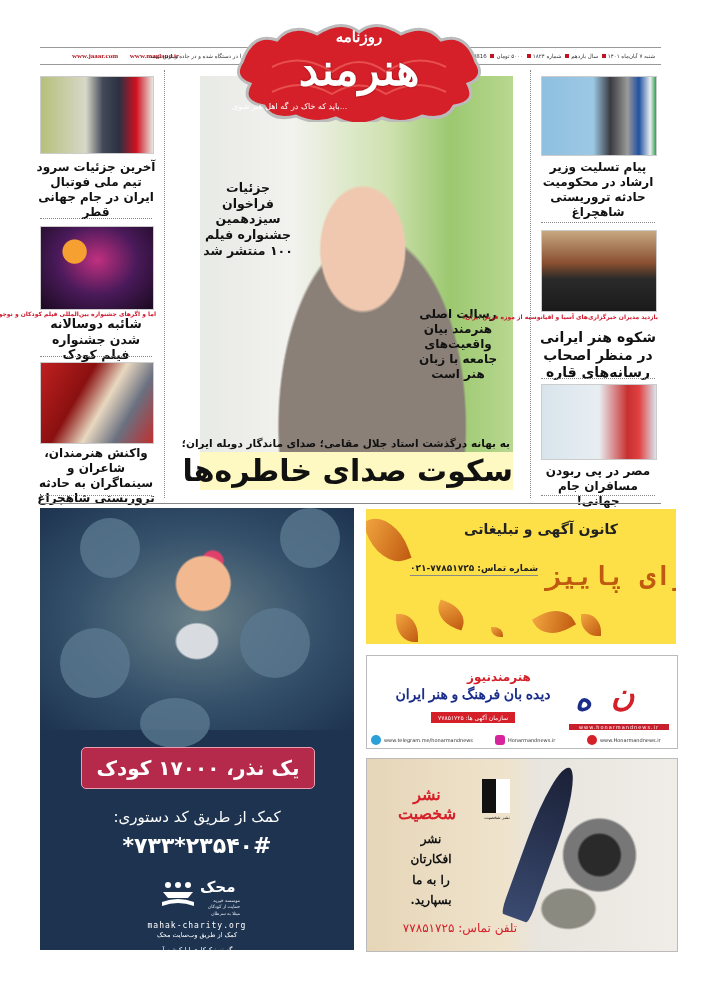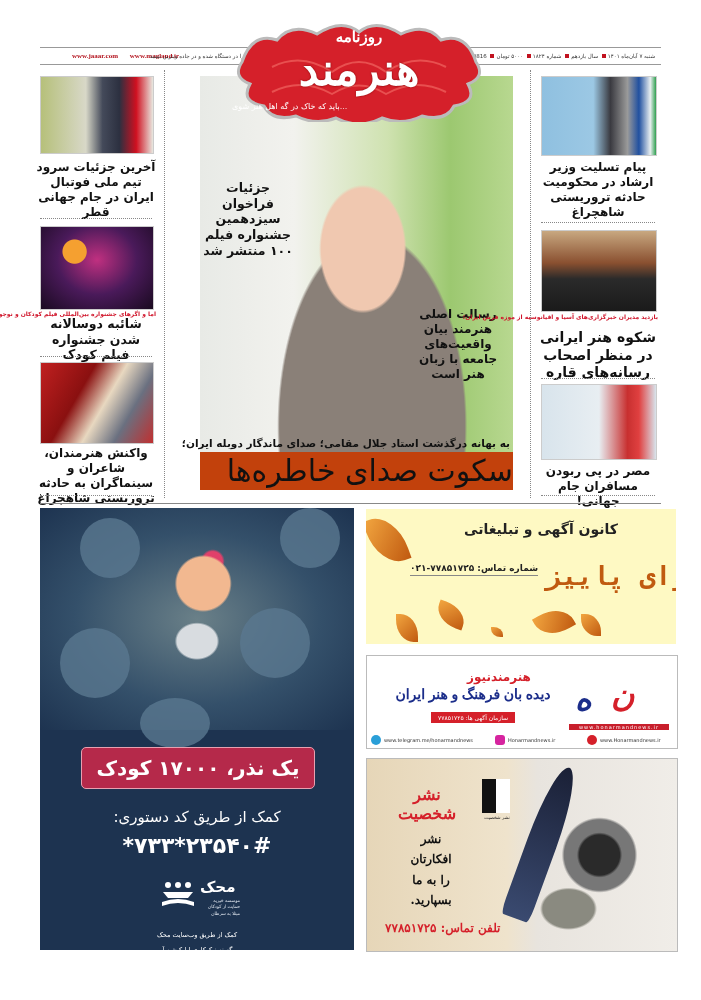--- a/index.html
+++ b/index.html
@@ -38,42 +38,42 @@
   .hl-r1{left:536px;top:160px;width:124px;font-size:12px;}
   .hl-r2{left:536px;top:329px;width:124px;font-size:14px;}
   .hl-r3{left:536px;top:464px;width:124px;font-size:12px;}
   .kicker{position:absolute;direction:rtl;text-align:center;color:#d0142a;font-size:6px;font-weight:bold;white-space:nowrap;}
   .k-l2{left:38px;top:310px;width:118px;}
   .k-r2{left:538px;top:313px;width:120px;}
   .ov{position:absolute;direction:rtl;text-align:center;font-weight:bold;color:#111;line-height:1.25;}
   .ov-1{left:202px;top:180px;width:92px;font-size:12.5px;}
   .ov-2{left:410px;top:275px;width:96px;font-size:12px;margin-top:32px;}
   .lead-kicker{left:206px;top:437px;width:304px;font-size:10.5px;font-weight:bold;direction:rtl;text-align:right;color:#111;white-space:nowrap;}
-  .lead-title{left:200px;top:452px;width:313px;height:38px;background:#c2410c;font-size:30px;font-weight:normal;direction:rtl;text-align:right;color:#111;line-height:38px;letter-spacing:1px;white-space:nowrap;}
+  .lead-title{left:200px;top:452px;width:313px;height:38px;background:#fef9c3;font-size:30px;font-weight:bold;direction:rtl;text-align:right;color:#111;line-height:38px;letter-spacing:1px;white-space:nowrap;}
   .vsep{position:absolute;width:0;border-left:1px dotted #888;}
   .hsep{position:absolute;height:0;border-top:1px dotted #888;}
   .bigsep{position:absolute;left:40px;right:40px;top:503px;height:1px;background:#888;}
   
   .ad-mahak{left:40px;top:508px;width:314px;height:442px;background:#1d3350;overflow:hidden;}
   .mahak-art{position:absolute;left:0;top:0;width:314px;height:222px;background:
       radial-gradient(circle at 52% 34%,#f2b890 0 12%,transparent 13%),
       radial-gradient(circle at 55% 24%,#e0406a 0 4%,transparent 5%),
       radial-gradient(ellipse at 50% 60%,#d8dce0 0 9%,transparent 10%),
       radial-gradient(ellipse at 50% 50%,#6a8088 0%,#34506a 55%,#1d3350 100%);}
   .mahak-kid{position:absolute;border-radius:50%;background:#5a7890;opacity:.8;}
   .mahak-pill{position:absolute;left:41px;top:239px;width:232px;height:40px;background:#b5294a;border:1px solid #e8a0b0;border-radius:5px;color:#fff;font-size:20px;text-align:center;line-height:40px;direction:rtl;font-weight:bold;}
   .mahak-t1{position:absolute;left:0;right:0;top:300px;text-align:center;color:#fff;font-size:15px;direction:rtl;}
   .mahak-code{position:absolute;left:0;right:0;top:325px;text-align:center;color:#fff;font-size:22px;font-weight:bold;letter-spacing:3px;direction:ltr;}
   .mahak-logo{position:absolute;left:118px;top:372px;width:40px;height:30px;}
   .mahak-name{position:absolute;left:160px;top:370px;color:#fff;font-size:15px;font-weight:bold;direction:rtl;}
   .mahak-org{position:absolute;left:160px;top:390px;color:#dfe5ee;font-size:4.5px;width:40px;direction:rtl;line-height:1.4;}
   .mahak-url{position:absolute;left:0;right:0;top:413px;text-align:center;color:#fff;font-size:8px;letter-spacing:1px;font-family:"DejaVu Sans Mono",monospace;}
   .mahak-help{position:absolute;left:0;right:0;top:423px;text-align:center;color:#fff;font-size:6.5px;direction:rtl;}
   .mahak-app{position:absolute;left:0;right:0;top:438px;text-align:center;color:#fff;font-size:6.5px;direction:rtl;}
-  .ad-autumn{left:366px;top:509px;width:310px;height:135px;background:#fef9c3;overflow:hidden;}
+  .ad-autumn{left:366px;top:509px;width:310px;height:135px;background:#fde047;overflow:hidden;}
   .leaf{position:absolute;background:linear-gradient(135deg,#f2a640,#c05a10);border-radius:0 80% 0 80%;}
   .aut-title{position:absolute;left:60px;right:20px;top:12px;text-align:center;font-size:14px;font-weight:bold;direction:rtl;color:#222;}
   .aut-phone{position:absolute;left:44px;top:54px;font-size:9px;font-weight:bold;direction:rtl;color:#222;border-bottom:1px solid #888;padding-bottom:2px;white-space:nowrap;}
   .aut-brand{position:absolute;left:180px;top:52px;font-size:26px;font-weight:bold;direction:rtl;color:#c05a10;white-space:nowrap;font-family:Liberation Mono, monospace;}
   .ad-news{left:366px;top:655px;width:310px;height:92px;background:#fff;border:1px solid #bbb;overflow:hidden;}
   .news-logo{position:absolute;right:8px;top:14px;width:98px;height:50px;}
   .news-logo .b1{position:absolute;left:4px;top:10px;font-size:32px;font-weight:bold;color:#1b2d8a;font-style:italic;}
   .news-logo .b2{position:absolute;left:40px;top:6px;font-size:32px;font-weight:bold;color:#d5202a;font-style:italic;}
   .news-url{position:absolute;right:8px;top:68px;width:100px;background:#c81f2c;color:#fff;font-size:5px;text-align:center;letter-spacing:1px;}
   .news-name{position:absolute;left:62px;top:14px;width:140px;text-align:center;color:#d5202a;font-size:12px;font-weight:bold;direction:rtl;}
@@ -81,21 +81,21 @@
   .news-adorg{position:absolute;left:64px;top:56px;width:84px;background:#d5202a;color:#fff;font-size:6px;text-align:center;direction:rtl;padding:2px 0;}
   .social{position:absolute;top:79px;font-size:5px;color:#333;white-space:nowrap;display:flex;align-items:center;gap:3px;}
   .social .ic{display:inline-block;width:10px;height:10px;border-radius:50%;}
   .ad-book{left:366px;top:758px;width:310px;height:192px;border:1px solid #bbb;overflow:hidden;background:
       radial-gradient(circle at 75% 50%,#2a2a2a 0 8%,#777 9% 14%,transparent 15%),
       radial-gradient(ellipse at 65% 78%,#8a8a80 0 9%,transparent 10%),
       linear-gradient(90deg,#e6d6b8 0%,#efe3cc 45%,#e8e4de 55%,#f0ede8 100%);}
   .feather{position:absolute;left:160px;top:4px;width:30px;height:160px;background:linear-gradient(180deg,#1a2036,#3a4a70);transform:rotate(20deg);border-radius:50% 50% 10% 10%;}
   .book-brand{position:absolute;left:20px;top:26px;width:80px;text-align:center;color:#d5202a;font-size:16px;font-weight:bold;direction:rtl;font-family:"DejaVu Serif",serif;}
   .book-body{position:absolute;left:28px;top:70px;width:72px;text-align:center;color:#111;font-size:12px;font-weight:bold;direction:rtl;line-height:1.7;font-family:"DejaVu Serif",serif;}
-  .book-tel{position:absolute;left:18px;top:162px;width:150px;text-align:left;color:#d5202a;font-size:12px;font-weight:bold;direction:rtl;white-space:nowrap;font-family:"DejaVu Serif",serif;}
+  .book-tel{position:absolute;left:18px;top:162px;width:150px;text-align:center;color:#d5202a;font-size:12px;font-weight:normal;direction:rtl;white-space:nowrap;font-family:"DejaVu Serif",serif;}
   .book-logo{position:absolute;left:115px;top:20px;width:28px;height:34px;background:#111;}
   .book-logo::after{content:"";position:absolute;right:0;top:0;width:14px;height:34px;background:#fff;}
   .book-logo-cap{position:absolute;left:110px;top:56px;width:40px;text-align:center;font-size:4.5px;color:#222;direction:rtl;}
 </style>
 </head>
 <body>
 
 <div class="hdr-line" style="top:47px"></div>
 <div class="abs hdr-left">
   <span>www.jaaar.com</span>
@@ -171,20 +171,21 @@
   <div class="mahak-code">*۷۳۳*۲۳۵۴۰#</div>
   <svg class="mahak-logo" viewBox="0 0 40 30">
     <circle cx="10" cy="5" r="3" fill="#fff"></circle>
       <circle cx="20" cy="5" r="3" fill="#fff"></circle>
       <circle cx="30" cy="5" r="3" fill="#fff"></circle>
     <path d="M5 12 L35 12 L30 18 L10 18 Z" fill="#fff"></path>
     <path d="M4 22 Q20 16 36 22 L36 26 Q20 20 4 26 Z" fill="#fff"></path>
   </svg>
   <div class="mahak-name">محک</div>
   <div class="mahak-org">موسسه خیریه حمایت از کودکان مبتلا به سرطان</div>
+  <div class="mahak-url">mahak-charity.org</div>
   <div class="mahak-help">کمک از طریق وب‌سایت محک</div>
   <div class="mahak-app">و گزینه نیکوکاری اپلیکیشن آپ</div>
 </div>
 
 <div class="abs ad-autumn">
   <div class="leaf" style="left:4px;top:6px;width:34px;height:50px;transform:rotate(-20deg)"></div>
   <div class="leaf" style="left:70px;top:95px;width:30px;height:22px;transform:rotate(20deg)"></div>
   <div class="leaf" style="left:30px;top:105px;width:22px;height:28px"></div>
   <div class="leaf" style="left:170px;top:100px;width:36px;height:26px;transform:rotate(-30deg)"></div>
   <div class="leaf" style="left:215px;top:105px;width:20px;height:22px"></div>

